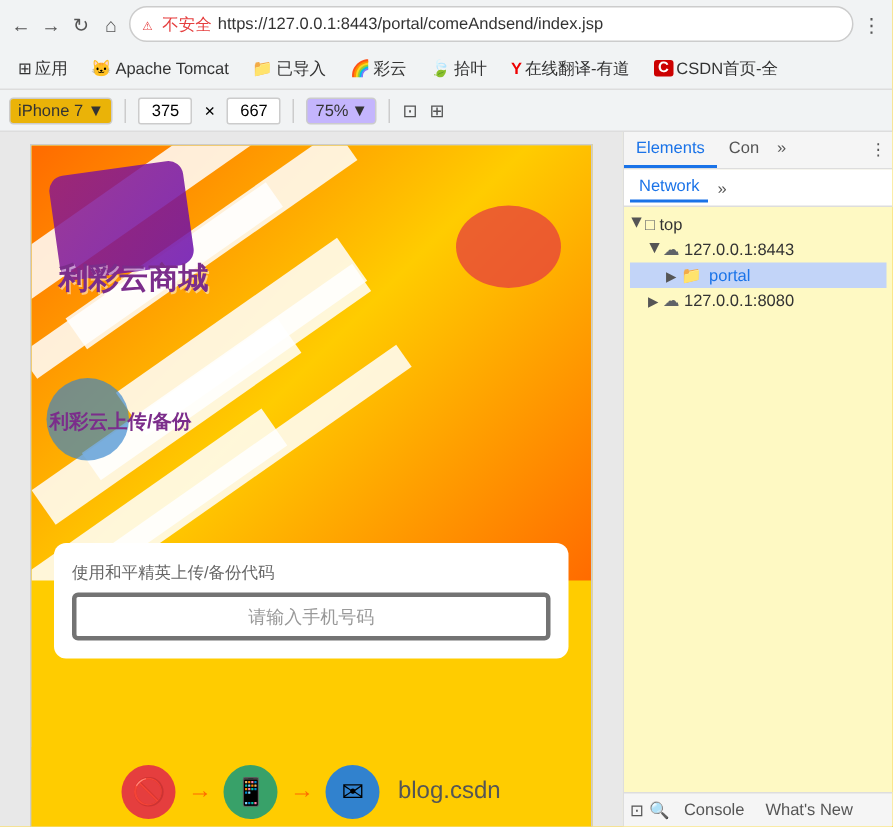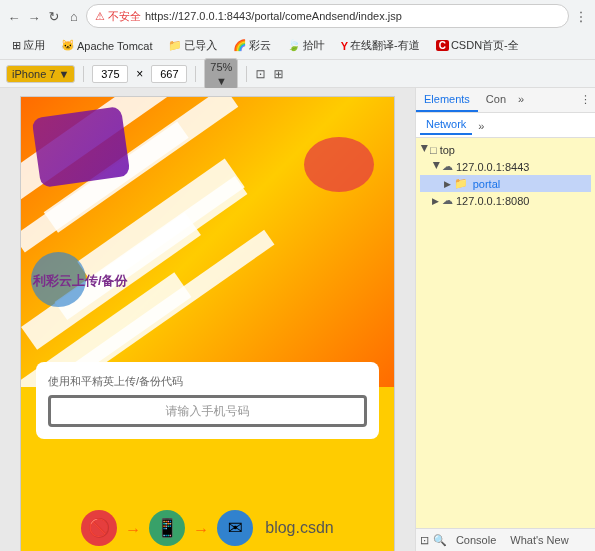--- a/index.html
+++ b/index.html
@@ -9,21 +9,21 @@
     .nav-bar {
       display: flex; align-items: center; height: 32px; background: #f1f3f4;
       padding: 0 6px; gap: 4px;
     }
     .nav-btn { width: 16px; height: 16px; border-radius: 50%; border: none; background: none; cursor: pointer; display: flex; align-items: center; justify-content: center; color: #555; font-size: 13px; }
     .address-bar {
       flex: 1; height: 24px; border-radius: 12px; border: 1px solid #ccc;
       background: white; display: flex; align-items: center; padding: 0 8px;
       font-size: 11px; color: #333; gap: 4px;
     }
-    .address-bar .warning { color: #e53e3e; font-size: 11px; }
+    .address-bar .warning { color: #e53e3e; font-size: 11px; font-family: Liberation Mono, monospace; }
     .address-bar .url { color: #333; }
 
     
     .bookmarks-bar {
       display: flex; align-items: center; height: 28px; background: #f1f3f4;
       padding: 0 6px; gap: 4px; border-bottom: 1px solid #ddd;
     }
     .bookmark-item {
       display: flex; align-items: center; gap: 2px; padding: 2px 6px;
       border-radius: 4px; cursor: pointer; font-size: 11px; color: #333;
@@ -40,23 +40,22 @@
       border: 1px solid #ccc; border-radius: 3px; padding: 2px 5px; background: #eab308;
       cursor: pointer;
     }
     .separator { width: 1px; height: 16px; background: #ccc; }
     .dim-input {
       width: 36px; height: 18px; border: 1px solid #ccc; border-radius: 2px;
       text-align: center; font-size: 11px; background: white;
     }
     .zoom-selector {
       display: flex; align-items: center; gap: 2px; font-size: 11px; color: #333;
-      border: 1px solid #ccc; border-radius: 3px; padding: 2px 5px; background: #a3a3a3;
+      border: 1px solid #ccc; border-radius: 3px; padding: 2px 5px; background: #c4b5fd;
       cursor: pointer;
-      flex-direction: column;
     }
 
     
     .main-area {
       display: flex; height: calc(551px - 32px - 28px - 28px);
     }
 
     
     .viewport {
       width: 415px; background: #e8e8e8; overflow: hidden; position: relative;
@@ -240,20 +239,23 @@
         <div class="stripe stripe4"></div>
         <div class="stripe stripe5"></div>
         <div class="stripe stripe6"></div>
         <div class="stripe stripe7"></div>
         <div class="stripe stripe8"></div>
 
         <div style="position:absolute; top:15px; left:15px; width:90px; height:70px; background:linear-gradient(135deg,#8b1a8b,#6a0dad); border-radius:10px; transform:rotate(-8deg); opacity:0.85; z-index:2;"></div>
         <div style="position:absolute; top:40px; right:20px; width:70px; height:55px; background:#e53e3e; border-radius:50%; opacity:0.75; z-index:2;"></div>
         <div style="position:absolute; bottom:80px; left:10px; width:55px; height:55px; background:#3182ce; border-radius:50%; opacity:0.65; z-index:2;"></div>
 
+        <div style="position:absolute; top:75px; left:18px; color:#7b2d8b; font-size:20px; font-weight:bold; z-index:5; text-shadow: 1px 1px 0 rgba(255,255,255,0.5);">
+          <span>利彩云商城</span>
+        </div>
         <div style="position:absolute; top:175px; left:12px; color:#7b2d8b; font-size:13px; font-weight:bold; z-index:5;">
           <span>利彩云上传/备份</span>
         </div>
       </div>
 
       <div class="form-area">
         <div class="form-label">使用和平精英上传/备份代码</div>
         <div class="form-input">
           <span style="color:#999; font-size:12px;">请输入手机号码</span>
         </div>

